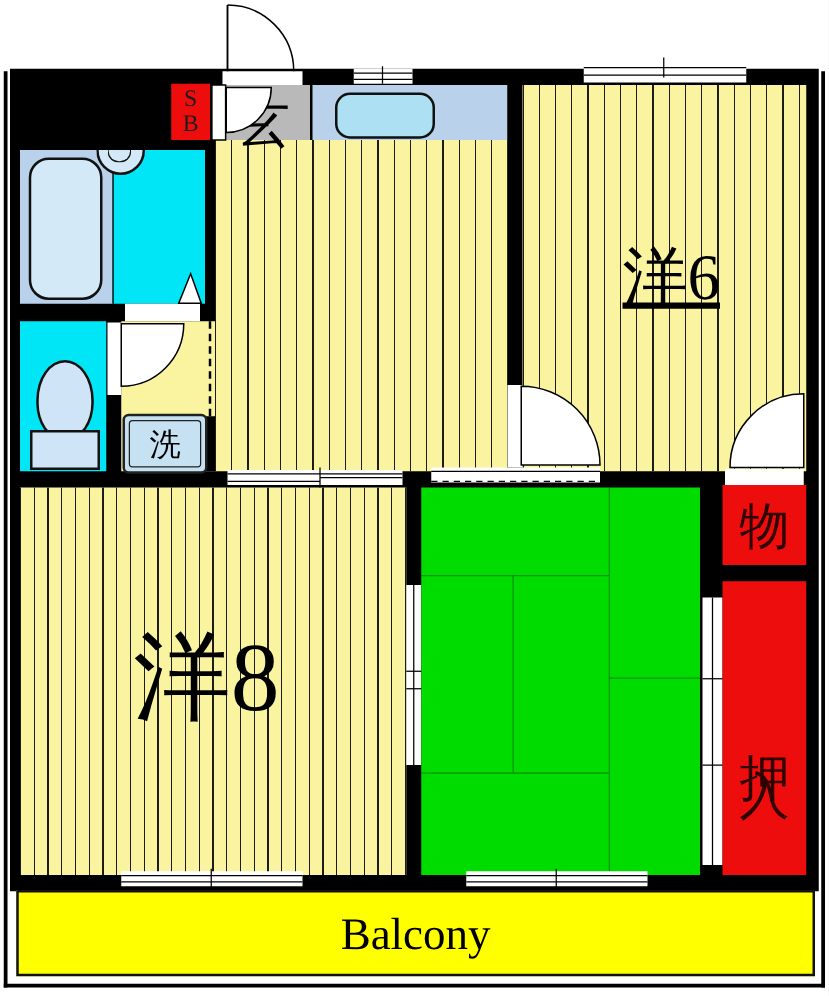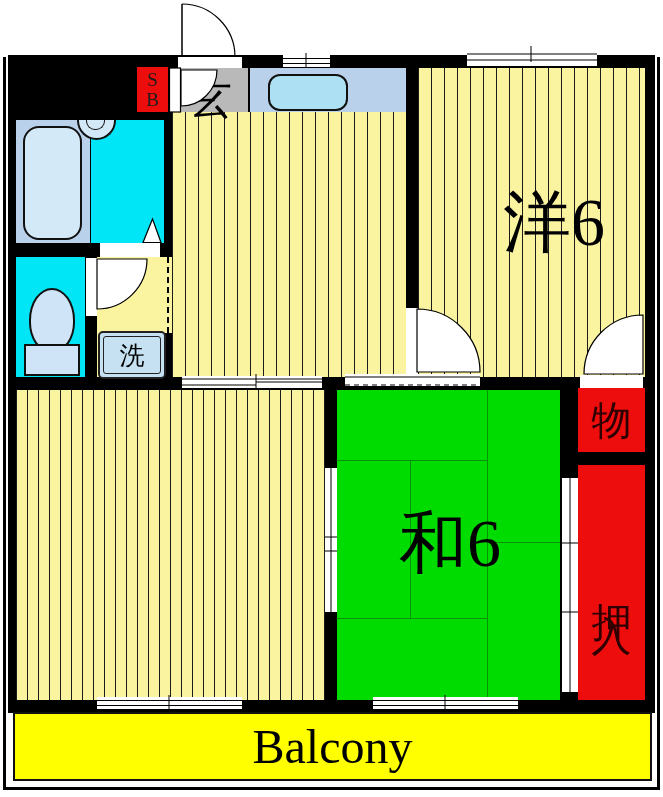--- a/index.html
+++ b/index.html
@@ -55,28 +55,28 @@
   .window{background:#fff;}
   #win-kitchen{left:283px;top:55px;width:47px;height:12px;}
   #win-yo6{left:467px;top:48px;width:130px;height:18px;}
   #win-b1{left:97px;top:697px;width:145px;height:12px;}
   #win-b2{left:373px;top:697px;width:145px;height:12px;}
   #entrance-gap{left:178px;top:57px;width:64px;height:11px;background:#fff;}
   #balcony{left:13px;top:712px;width:635px;height:65px;background:#ffff00;border:2px solid #111;
            display:flex;align-items:center;justify-content:center;}
   
   #lbl-dk{left:175px;top:196px;width:225px;height:84px;font-size:74px;}
-  #lbl-yo6{left:449px;top:182px;width:210px;height:80px;font-size:68px;}
+  #lbl-yo6{left:432px;top:182px;width:210px;height:80px;font-size:52px;text-decoration:underline;}
   #lbl-yo8{left:80px;top:496px;width:170px;height:92px;font-size:78px;}
   #lbl-wa6{left:370px;top:502px;width:160px;height:82px;font-size:68px;}
   #lbl-gen{left:172px;top:68px;width:76px;height:60px;font-size:44px;}
   #lbl-mono{left:578px;top:388px;width:67px;height:64px;font-size:40px;color:#2e0000;}
   #lbl-oshi{left:578px;top:465px;width:67px;height:235px;font-size:40px;color:#2e0000;
             writing-mode:vertical-rl;text-orientation:upright;letter-spacing:12px;}
-  #lbl-balcony{font-size:48px;}
+  #lbl-balcony{font-size:36px;}
   #lbl-washer{font-size:25px;}
   svg#linework{position:absolute;left:0;top:0;pointer-events:none;}
 </style>
 </head>
 <body>
 
 <div id="stage">
 
   <div class="abs frame" style="left:3px;top:57px;width:3px;height:733px;"></div>
   <div class="abs frame" style="left:657px;top:57px;width:3px;height:733px;"></div>
@@ -139,21 +139,21 @@
   <div class="abs window" id="win-yo6"></div>
   <div class="abs window" id="win-b1"></div>
   <div class="abs window" id="win-b2"></div>
   <div class="abs" id="entrance-gap"></div>
 
   <div class="abs" id="balcony">
     <span class="lbl2" id="lbl-balcony">Balcony</span>
   </div>
 
   <div class="lbl" id="lbl-yo6">洋6</div>
-  <div class="lbl" id="lbl-wa6">和6</div>
+  <div class="lbl" id="lbl-yo8">洋8</div>
   <div class="lbl" id="lbl-gen">玄</div>
   <div class="lbl" id="lbl-mono">物</div>
   <div class="lbl" id="lbl-oshi">押入</div>
 
   <svg id="linework" width="663" height="797" viewBox="0 0 663 797">
 
     <path d="M182,4 L182,57" stroke="#000" stroke-width="1.5" fill="none"></path>
     <path d="M182,4 A53,53 0 0 1 235,57" stroke="#000" stroke-width="1.2" fill="none"></path>
 
     <rect x="169.5" y="68" width="11" height="44" fill="#fff" stroke="#000" stroke-width="1.2"></rect>

